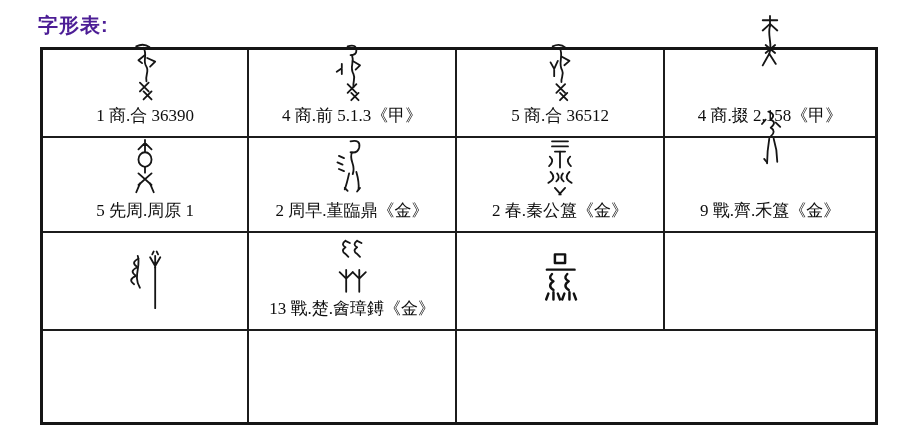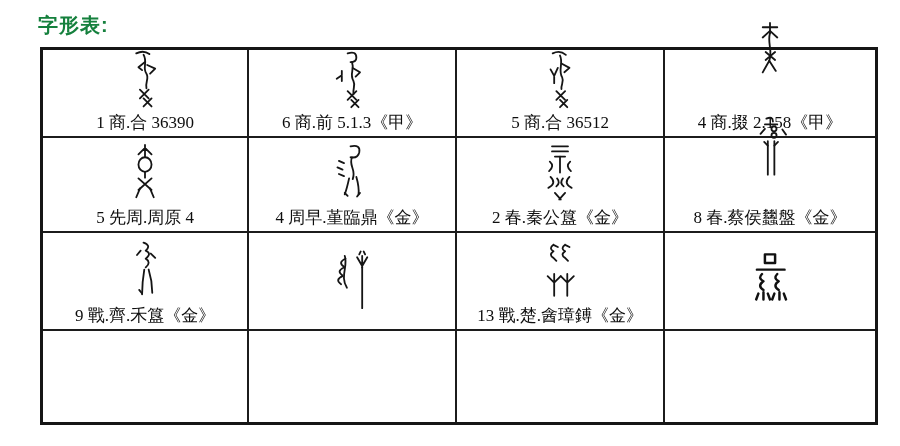--- a/index.html
+++ b/index.html
@@ -1,30 +1,30 @@
 <!DOCTYPE html>
 <html><head>
 <meta charset="utf-8">
 <style>
   html,body{margin:0;padding:0;background:#ffffff;}
   #page{position:relative;width:900px;height:446px;background:#fff;overflow:hidden;
         font-family:"Liberation Serif","DejaVu Serif",serif;color:#111;}
   #doc-title{position:absolute;left:38px;top:12px;font-family:"Liberation Sans","DejaVu Sans",sans-serif;
-        font-weight:bold;font-size:20px;letter-spacing:1px;color:#15803d;}
+        font-weight:bold;font-size:20px;letter-spacing:1px;color:#4c1d95;}
   #form-table{position:absolute;left:40px;top:47px;width:838px;height:378px;
         border:3px solid #161616;box-sizing:border-box;
         display:grid;grid-template-columns:206px 208px 208px 1fr;grid-template-rows:88px 95px 98px 1fr;}
   .cell{border-right:2px solid #1c1c1c;border-bottom:2px solid #1c1c1c;box-sizing:border-box;
         display:flex;flex-direction:column;align-items:center;justify-content:flex-end;
         overflow:visible;background:#fff;}
   .cell:nth-child(4n){border-right:none;gap:29px;}
   .cell:nth-child(n+13){border-bottom:none;}
   .glyph-wrap{flex:1 1 auto;display:flex;align-items:center;justify-content:center;padding-top:2px;}
   .glyph-wrap svg{display:block;}
-  .caption{font-size:17px;line-height:1.15;white-space:nowrap;padding-bottom:3px;
+  .caption{font-size:17px;line-height:1.15;white-space:nowrap;padding-bottom:10px;
         color:#0e0e0e;text-align:center;letter-spacing:0px;}
   .glyph-stroke{fill:none;stroke:#151515;stroke-width:2.5;stroke-linecap:round;stroke-linejoin:round;}
   .glyph-heavy{fill:none;stroke:#111;stroke-width:3.4;stroke-linecap:round;stroke-linejoin:round;}
 </style>
 </head>
 <body>
 
 <div id="page">
   <div id="doc-title">字形表:</div>
   <div id="form-table">
@@ -45,21 +45,21 @@
         <div class="glyph-wrap">
           <svg viewBox="0 0 60 88" width="52" height="64">
             <path d="M24 6 q12 -4 12 6 q0 6 -8 6" class="glyph-stroke" stroke-width="2.5"></path>
             <path d="M30 18 c4 10 -4 16 2 26 c3 6 -1 10 0 18" class="glyph-stroke" stroke-width="2.5"></path>
             <path d="M31 26 l10 6 -6 6" class="glyph-stroke" stroke-width="2.5"></path>
             <path d="M16 30 v14 M16 36 l-7 5" class="glyph-stroke" stroke-width="2.5"></path>
             <path d="M24 58 l12 12 M36 58 l-12 12" class="glyph-stroke" stroke-width="2.5"></path>
             <path d="M29 70 l10 10 M39 70 l-10 10" class="glyph-stroke" stroke-width="2.5"></path>
           </svg>
         </div>
-        <div class="caption">6 商.前 5.1.3《甲》</div>
+        <div class="caption">4 商.前 5.1.3《甲》</div>
       </div>
       <div class="cell">
         <div class="glyph-wrap">
           <svg viewBox="0 0 60 88" width="52" height="64">
             <path d="M20 6 q10 -5 18 2" class="glyph-stroke" stroke-width="2.5"></path>
             <path d="M30 9 c5 10 -3 20 3 30 c3 6 -2 10 -1 16" class="glyph-stroke" stroke-width="2.5"></path>
             <path d="M32 20 l11 6 -7 6" class="glyph-stroke" stroke-width="2.5"></path>
             <path d="M17 28 l5 9 M27 26 l-5 11 v10" class="glyph-stroke" stroke-width="2.5"></path>
             <path d="M25 58 l12 12 M37 58 l-12 12" class="glyph-stroke" stroke-width="2.5"></path>
             <path d="M30 70 l10 10 M40 70 l-10 10" class="glyph-stroke" stroke-width="2.5"></path>
@@ -82,59 +82,46 @@
       <div class="cell">
         <div class="glyph-wrap">
           <svg viewBox="0 0 60 88" width="52" height="64">
             <path d="M30 4 v16 M30 8 l-9 9 M30 8 l9 9" class="glyph-stroke" stroke-width="2.5"></path>
             <path d="M21 31 a9 10 0 1 0 18 0 a9 10 0 1 0 -18 0" class="glyph-stroke" stroke-width="2.5"></path>
             <path d="M30 41 v8" class="glyph-stroke" stroke-width="2.5"></path>
             <path d="M21 50 l18 16 M39 50 l-18 16" class="glyph-stroke" stroke-width="2.5"></path>
             <path d="M23 64 l-5 12 M37 64 l5 12" class="glyph-stroke" stroke-width="2.5"></path>
           </svg>
         </div>
-        <div class="caption">5 先周.周原 4</div>
+        <div class="caption">5 先周.周原 1</div>
       </div>
       <div class="cell">
         <div class="glyph-wrap">
           <svg viewBox="0 0 60 88" width="52" height="64">
             <path d="M12 26 l7 3 M10 35 l7 3 M12 44 l7 3" class="glyph-stroke" stroke-width="2.5"></path>
             <path d="M28 6 q14 -3 12 8 q-2 9 -12 7" class="glyph-stroke" stroke-width="2.5"></path>
             <path d="M30 21 c-5 12 6 16 1 30" class="glyph-stroke" stroke-width="2.5"></path>
             <path d="M26 50 q-3 14 -6 22 M36 48 q4 14 3 24" class="glyph-stroke" stroke-width="2.5"></path>
             <path d="M20 70 l4 4 M41 70 l-4 5" class="glyph-stroke" stroke-width="2.5"></path>
           </svg>
         </div>
-        <div class="caption">4 周早.堇臨鼎《金》</div>
+        <div class="caption">2 周早.堇臨鼎《金》</div>
       </div>
       <div class="cell">
         <div class="glyph-wrap">
           <svg viewBox="0 0 60 88" width="52" height="64">
             <path d="M19 6 h22 M19 13 h22 M23 20 h14" class="glyph-stroke" stroke-width="2.5"></path>
             <path d="M30 20 v22" class="glyph-stroke" stroke-width="2.5"></path>
             <path d="M16 27 q7 6 -1 13 M44 27 q-7 6 1 13" class="glyph-stroke" stroke-width="2.5"></path>
             <path d="M17 48 q9 9 -3 15 M43 48 q-9 9 3 15" class="glyph-stroke" stroke-width="2.5"></path>
             <path d="M26 50 q5 6 -1 11 M34 50 q-5 6 1 11" class="glyph-stroke" stroke-width="2.5"></path>
             <path d="M23 70 l8 9 M37 70 l-8 9" class="glyph-stroke" stroke-width="2.5"></path>
           </svg>
         </div>
         <div class="caption">2 春.秦公簋《金》</div>
-      </div>
-      <div class="cell">
-        <div class="glyph-wrap">
-          <svg viewBox="0 0 60 88" width="52" height="64">
-            <path d="M25 5 q9 -4 9 4 M23 13 h17" class="glyph-stroke" stroke-width="2.3"></path>
-            <path d="M32 19 a3.5 3.5 0 1 0 7 0 a3.5 3.5 0 1 0 -7 0" class="glyph-stroke" stroke-width="2.3"></path>
-            <path d="M32 28 a3.5 3.5 0 1 0 7 0 a3.5 3.5 0 1 0 -7 0" class="glyph-stroke" stroke-width="2.3"></path>
-            <path d="M23 19 l-6 7 M47 20 l5 7" class="glyph-stroke" stroke-width="2.3"></path>
-            <path d="M27 36 v46 M36 36 v46" class="glyph-stroke" stroke-width="2.3"></path>
-            <path d="M27 42 l-5 -5 M36 42 l5 -5" class="glyph-stroke" stroke-width="2.3"></path>
-          </svg>
-        </div>
-        <div class="caption">8 春.蔡侯蠿盤《金》</div>
       </div>
       <div class="cell">
         <div class="glyph-wrap">
           <svg viewBox="0 0 60 88" width="52" height="64">
             <path d="M28 5 q11 4 3 11 q9 4 0 11 q8 5 0 12" class="glyph-stroke" stroke-width="2.4"></path>
             <path d="M24 16 l-5 6 M38 20 l6 6" class="glyph-stroke" stroke-width="2.4"></path>
             <path d="M29 42 q-3 18 -3 34 M35 42 q5 16 5 32" class="glyph-stroke" stroke-width="2.4"></path>
             <path d="M22 70 l4 5" class="glyph-stroke" stroke-width="2.4"></path>
           </svg>
         </div>

